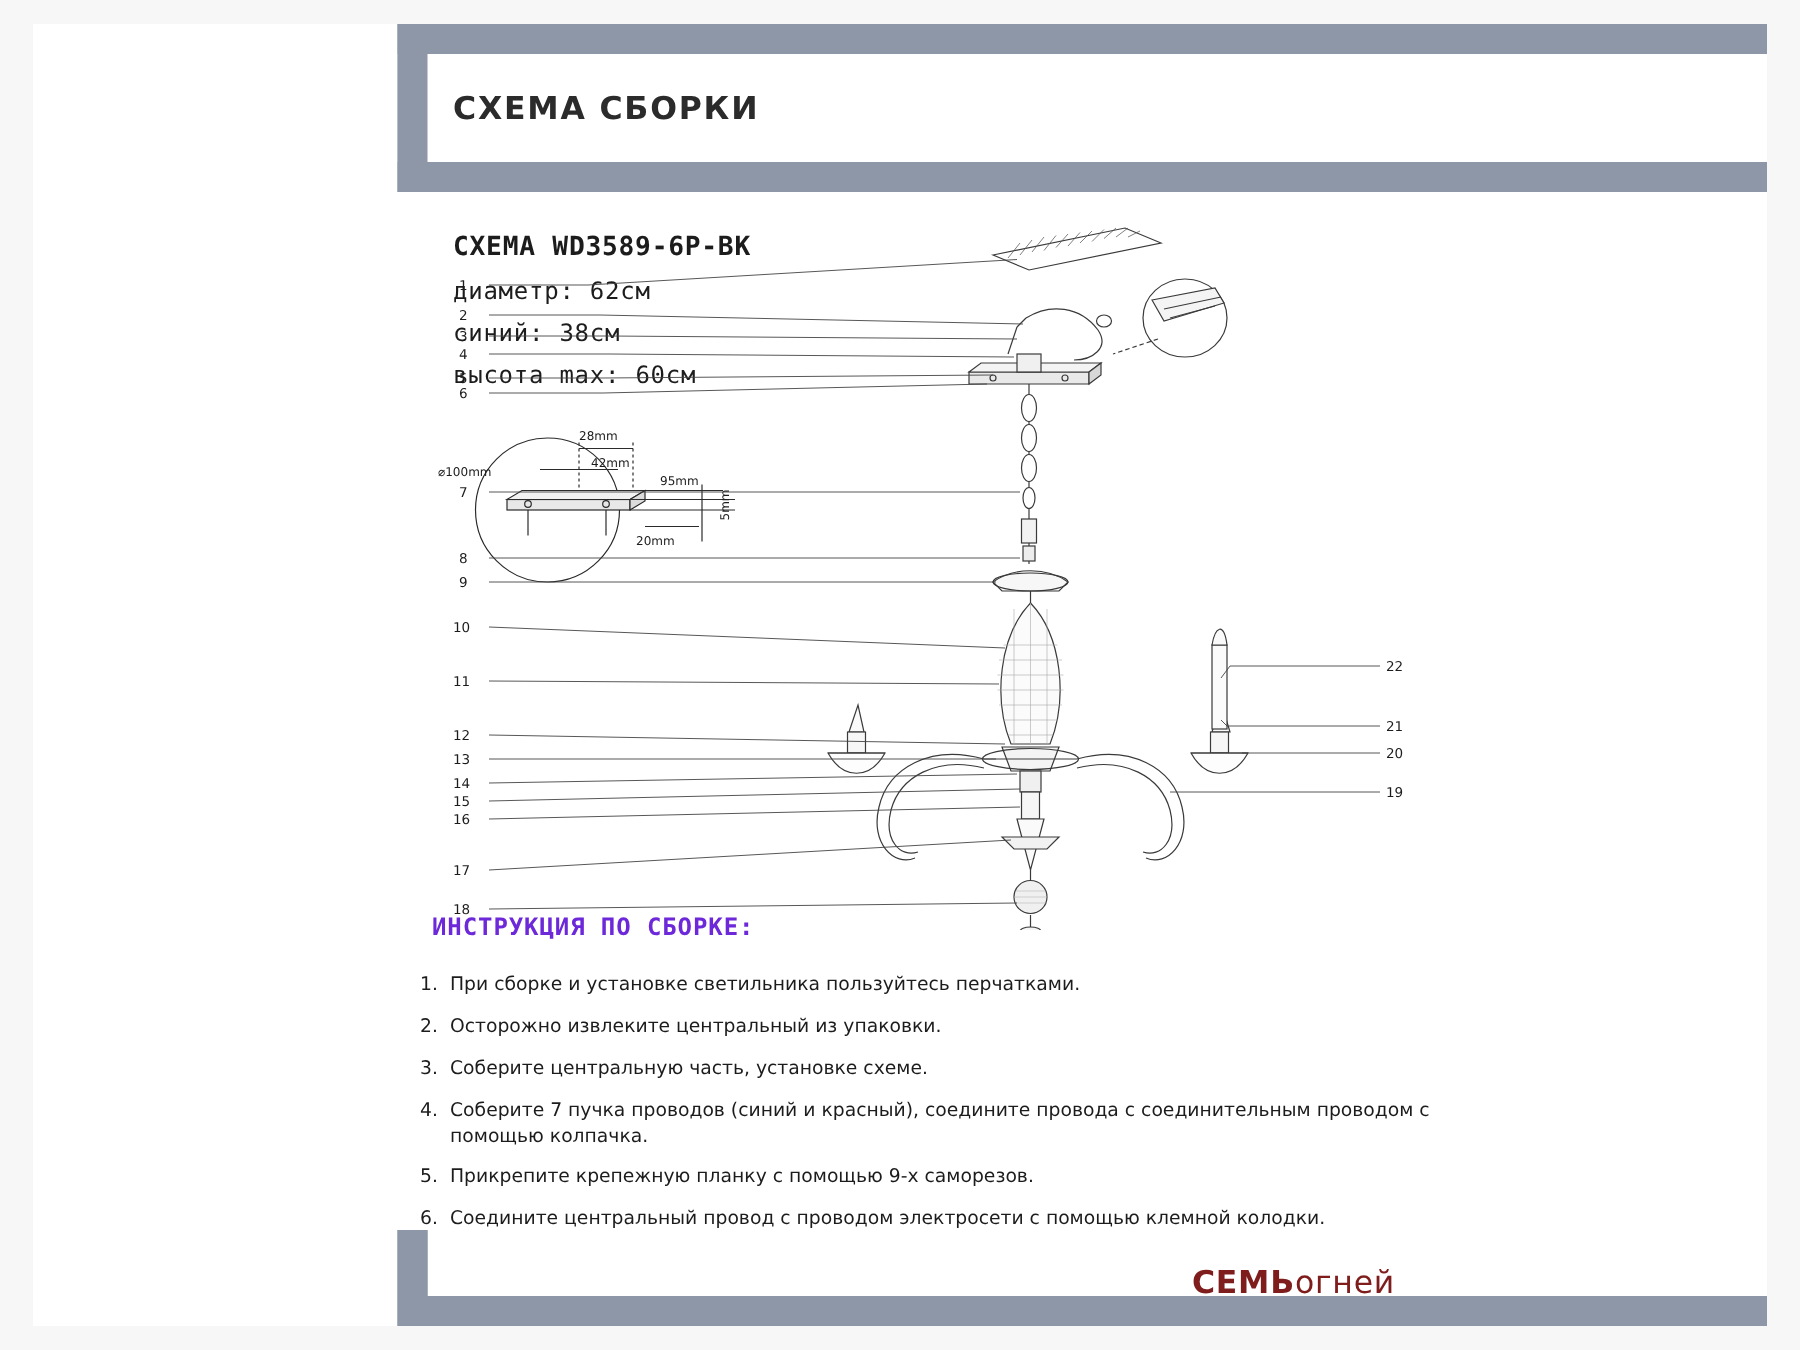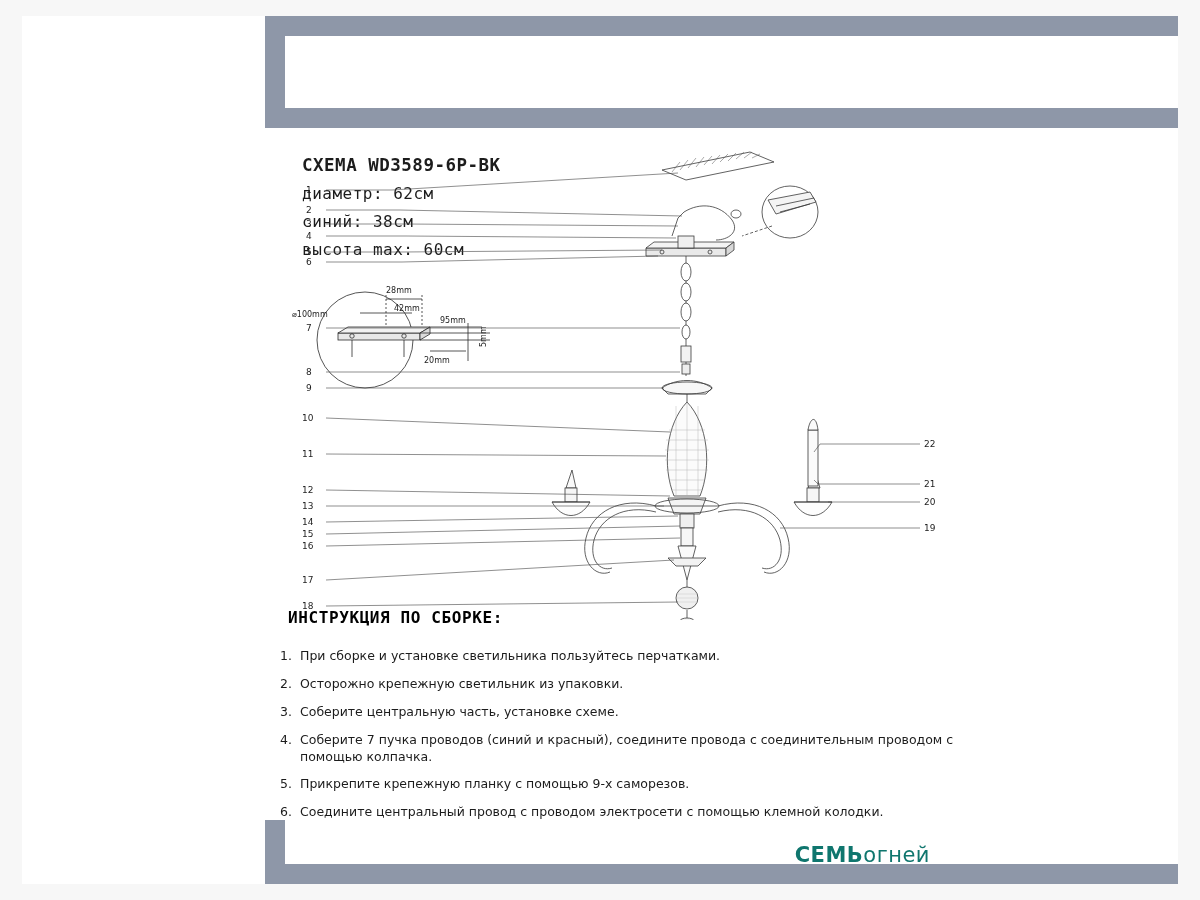--- a/index.html
+++ b/index.html
@@ -94,21 +94,21 @@
     top: 820px;
     width: 893px;
     height: 44px;
     background: #ffffff;
   }
   .brand {
     position: absolute;
     right: 270px;
     top: 843px;
     font-size: 21px;
-    color: #0f766e;
+    color: #7f1d1d;
     font-family: "DejaVu Sans", sans-serif;
     letter-spacing: 0.5px;
   }
   .brand b { font-weight: bold; }
   .brand .light { font-weight: normal; }
 
   
   .model-block {
     position: absolute;
     left: 302px;
@@ -129,21 +129,21 @@
 
   
   .instr-title {
     position: absolute;
     left: 288px;
     top: 608px;
     font-family: "DejaVu Sans Mono", monospace;
     font-size: 16px;
     font-weight: bold;
     letter-spacing: 0.6px;
-    color: #000000;
+    color: #6d28d9;
   }
   .instr-list {
     position: absolute;
     left: 280px;
     top: 648px;
     width: 680px;
   }
   .instr-item {
     display: flex;
     font-family: "DejaVu Sans", sans-serif;
@@ -190,20 +190,21 @@
 <body>
 
 <div class="page">
   <div class="sheet"></div>
   <div class="inner-white"></div>
 
   <div class="top-bar"></div>
   <div class="top-bar-inner"></div>
   <div class="left-band-top"></div>
 
+  <div class="title">СХЕМА СБОРКИ</div>
 
   <div class="model-block">
     <div class="model-line big">СХЕМА WD3589-6P-BK</div>
     <div class="model-line">диаметр: 62см</div>
     <div class="model-line">синий: 38см</div>
     <div class="model-line">высота max: 60см</div>
   </div>
 
   <div class="detail-drawing">
     <svg width="230" height="130" viewBox="0 0 230 130">
@@ -423,21 +424,21 @@
   </div>
 
   <div class="instr-title">ИНСТРУКЦИЯ ПО СБОРКЕ:</div>
   <div class="instr-list">
     <div class="instr-item">
       <div class="instr-num">1.</div>
       <div class="instr-text">При сборке и установке светильника пользуйтесь перчатками.</div>
     </div>
     <div class="instr-item">
       <div class="instr-num">2.</div>
-      <div class="instr-text">Осторожно крепежную светильник из упаковки.</div>
+      <div class="instr-text">Осторожно извлеките центральный из упаковки.</div>
     </div>
     <div class="instr-item">
       <div class="instr-num">3.</div>
       <div class="instr-text">Соберите центральную часть, установке схеме.</div>
     </div>
     <div class="instr-item">
       <div class="instr-num">4.</div>
       <div class="instr-text">Соберите 7 пучка проводов (синий и красный), соедините провода с соединительным проводом с помощью колпачка.</div>
     </div>
     <div class="instr-item">

